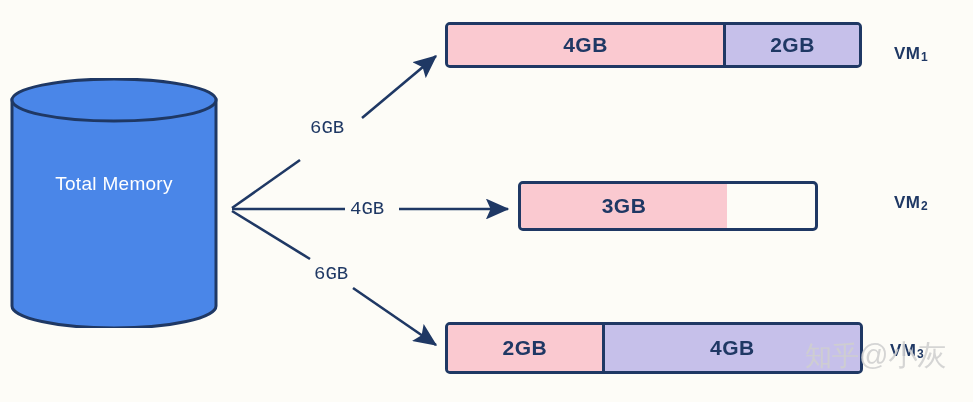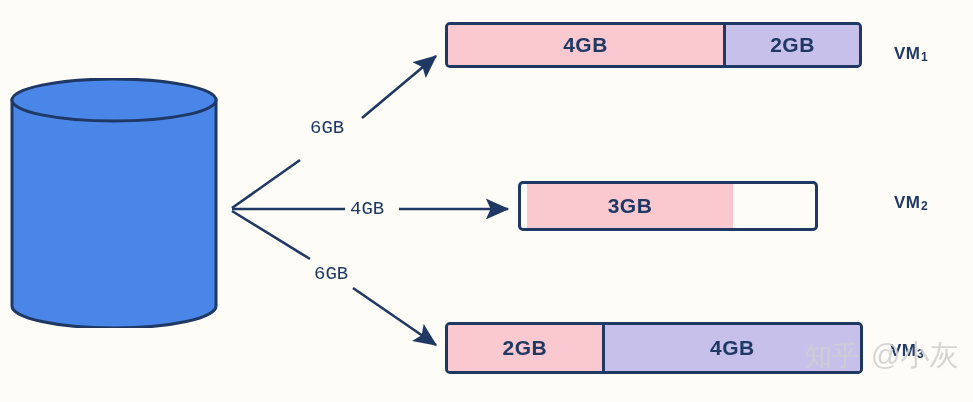--- a/index.html
+++ b/index.html
@@ -79,21 +79,21 @@
     color: #1f3864;
     letter-spacing: 0.5px;
   }
   .seg.used  { background: #fac9d0; }
   .seg.free  { background: #c6c0ea; border-left: 3px solid #1f3864; }
 
   #bar-vm1 { left: 445px; top: 22px;  width: 417px; height: 46px; }
   #bar-vm1 .used { width: 277px; }
   #bar-vm1 .free { width: 137px; }
 
-  #bar-vm2 { left: 518px; top: 181px; width: 300px; height: 50px; padding-left: 6px; }
+  #bar-vm2 { left: 518px; top: 181px; width: 300px; height: 50px; }
   #bar-vm2 .used { width: 206px; }
   #bar-vm2 .free { width: 91px; }
 
   #bar-vm3 { left: 445px; top: 322px; width: 418px; height: 52px; }
   #bar-vm3 .used { width: 155px; }
   #bar-vm3 .free { width: 260px; }
 
   
   .vm-name {
     position: absolute;
@@ -115,21 +115,21 @@
   #name-vm2 { left: 894px; top: 193px; }
   #name-vm3 { left: 890px; top: 341px; }
 
   
   .watermark {
     position: absolute;
     left: 805px;
     top: 336px;
     display: flex;
     align-items: center;
-    gap: 12px;
+    gap: 0;
     color: #cfcfcf;
     font-size: 27px;
     opacity: 0.92;
     pointer-events: none;
     user-select: none;
   }
   .watermark .wm-handle {
     font-size: 29px;
     color: #d2d2d2;
   }
@@ -140,20 +140,21 @@
 <div id="canvas">
 
   <div class="cylinder">
     <svg class="cyl-svg" width="212" height="250" viewBox="0 0 212 250">
 
       <path d="M4 22 L4 228 A102 22 0 0 0 208 228 L208 22 Z" fill="#4a86e8" stroke="#1f3864" stroke-width="3"></path>
 
       <ellipse cx="106" cy="22" rx="102" ry="21" fill="#4a86e8" stroke="#1f3864" stroke-width="3"></ellipse>
     </svg>
     <div class="cyl-label">
+      <div>Total Memory</div>
     </div>
   </div>
 
   <svg class="arrows" viewBox="0 0 973 402">
     <defs>
       <marker id="ah" markerWidth="10" markerHeight="8" refX="8.5" refY="4" orient="auto" markerUnits="strokeWidth">
         <path d="M0,0 L9,4 L0,8 L1.8,4 Z" fill="#1f3864"></path>
       </marker>
     </defs>
 

